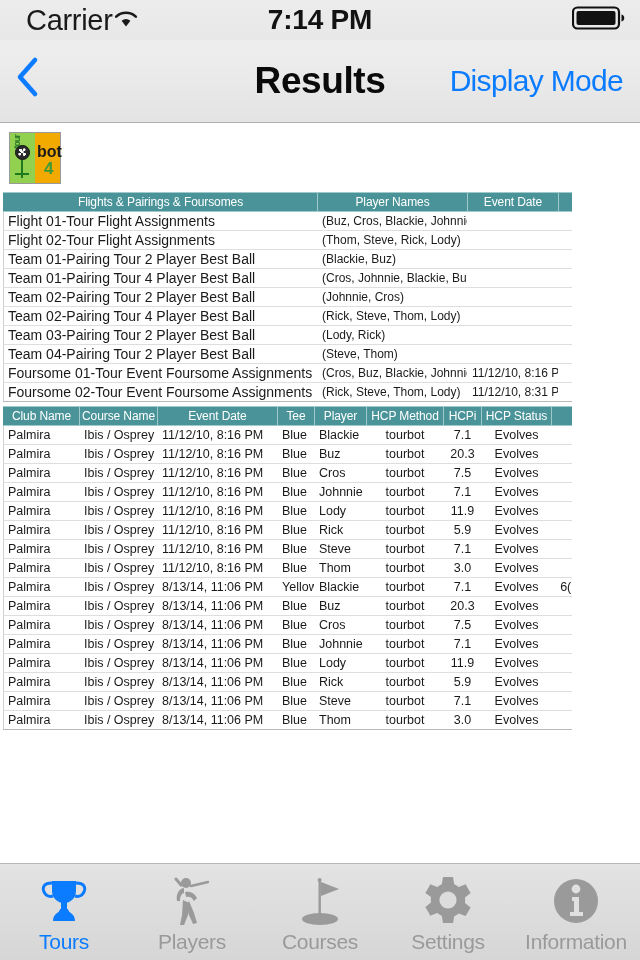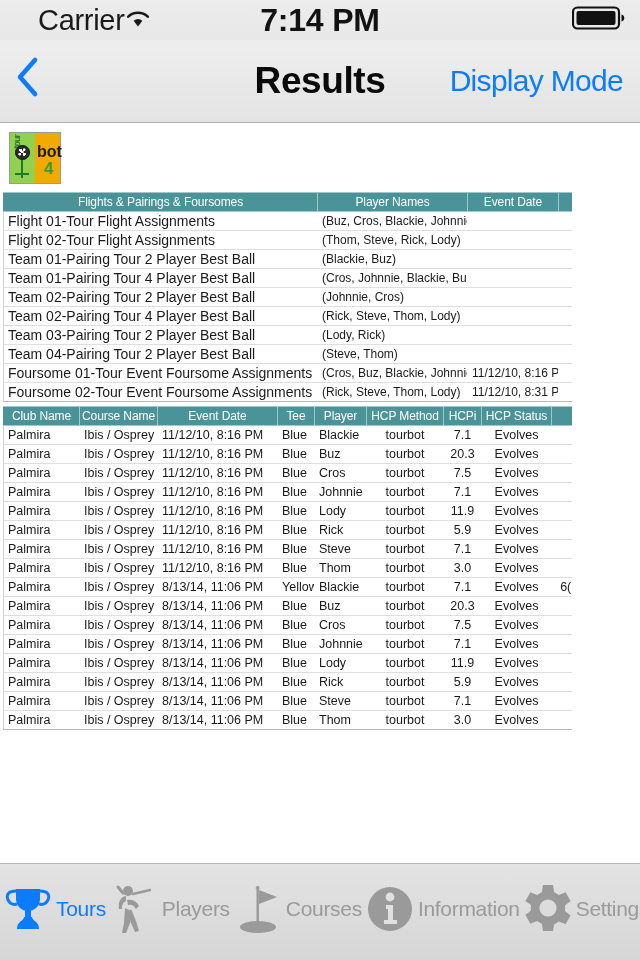--- a/index.html
+++ b/index.html
@@ -9,25 +9,25 @@
     background:#ffffff;
     overflow:hidden;
   }
 
   
   .status-bar{
     position:absolute; top:0; left:0; width:640px; height:40px;
     background:linear-gradient(#ececec,#e8e8e8);
     display:flex; align-items:center;
   }
-  .sb-left{ display:flex; align-items:center; gap:0; margin-left:38px; }
+  .sb-left{ display:flex; align-items:center; gap:0; margin-left:26px; }
   .sb-carrier{ font-size:29px; color:#1a1a1a; letter-spacing:-.3px; }
   .sb-time{
     position:absolute; left:0; width:640px; text-align:center;
-    font-size:32px; font-weight:bold; color:#121212; letter-spacing:-.2px;
+    font-size:28px; font-weight:bold; color:#121212; letter-spacing:-.2px;
   }
   .sb-right{ position:absolute; right:14px; display:flex; align-items:center; }
 
   
   .nav-bar{
     position:absolute; top:40px; left:0; width:640px; height:83px;
     background:linear-gradient(#eeeeee,#e4e4e4);
     border-bottom:1px solid #b0b0b0;
     display:flex; align-items:center;
   }
@@ -118,21 +118,21 @@
   table td:last-child{ border-right:1px solid #cfcfcf; }
 
   
   .tab-bar{
     position:absolute; bottom:0; left:0; width:640px; height:97px;
     background:linear-gradient(#e3e3e3,#d6d6d6);
     border-top:1px solid #b6b6b6;
     display:flex;
   }
   .tab{
-    flex:1; display:flex; flex-direction:row; align-items:center;
+    flex:1; display:flex; flex-direction:column; align-items:center;
     justify-content:flex-end; padding-bottom:6px; cursor:pointer;
   }
   .tab-icon{ height:58px; display:flex; align-items:center; justify-content:center; }
   .tab-label{ font-size:21px; color:#9a9a9a; letter-spacing:-.3px; }
   .tab.active .tab-label{ color:#0b7cff; }
 </style>
 </head>
 <body>
 
 <div class="status-bar">
@@ -509,31 +509,31 @@
         <path d="M29 9 L47 16 L29 23 Z" fill="#9a9a9a"></path>
         <circle cx="27.6" cy="7" r="2" fill="#9a9a9a"></circle>
       </svg>
     </div>
     <div class="tab-label">Courses</div>
   </div>
 
   <div class="tab">
     <div class="tab-icon">
       <svg width="56" height="56" viewBox="0 0 56 56">
+        <path d="M23 4 h10 l1.2 7.2 a17 17 0 0 1 4.6 2.7 l6.8-2.6 5 8.6 -5.6 4.6 a17 17 0 0 1 0 5.4 l5.6 4.6 -5 8.6 -6.8-2.6 a17 17 0 0 1 -4.6 2.7 L33 50 h-10 l-1.2-7.2 a17 17 0 0 1 -4.6-2.7 l-6.8 2.6 -5-8.6 5.6-4.6 a17 17 0 0 1 0-5.4 L5.4 19.9 l5-8.6 6.8 2.6 a17 17 0 0 1 4.6-2.7 Z" fill="#9a9a9a"></path>
+        <circle cx="28" cy="27" r="8.6" fill="#dcdcdc"></circle>
+      </svg>
+    </div>
+    <div class="tab-label">Settings</div>
+  </div>
+
+  <div class="tab">
+    <div class="tab-icon">
+      <svg width="56" height="56" viewBox="0 0 56 56">
         <circle cx="28" cy="28" r="22" fill="#9a9a9a"></circle>
         <circle cx="28" cy="16" r="4.4" fill="#e0e0e0"></circle>
         <path d="M24 24 h7 v15 h4 v4 h-13 v-4 h4 v-11 h-2 Z" fill="#e0e0e0"></path>
       </svg>
     </div>
     <div class="tab-label">Information</div>
   </div>
 
-  <div class="tab">
-    <div class="tab-icon">
-      <svg width="56" height="56" viewBox="0 0 56 56">
-        <path d="M23 4 h10 l1.2 7.2 a17 17 0 0 1 4.6 2.7 l6.8-2.6 5 8.6 -5.6 4.6 a17 17 0 0 1 0 5.4 l5.6 4.6 -5 8.6 -6.8-2.6 a17 17 0 0 1 -4.6 2.7 L33 50 h-10 l-1.2-7.2 a17 17 0 0 1 -4.6-2.7 l-6.8 2.6 -5-8.6 5.6-4.6 a17 17 0 0 1 0-5.4 L5.4 19.9 l5-8.6 6.8 2.6 a17 17 0 0 1 4.6-2.7 Z" fill="#9a9a9a"></path>
-        <circle cx="28" cy="27" r="8.6" fill="#dcdcdc"></circle>
-      </svg>
-    </div>
-    <div class="tab-label">Settings</div>
-  </div>
-
 </div>
 
 </body></html>

